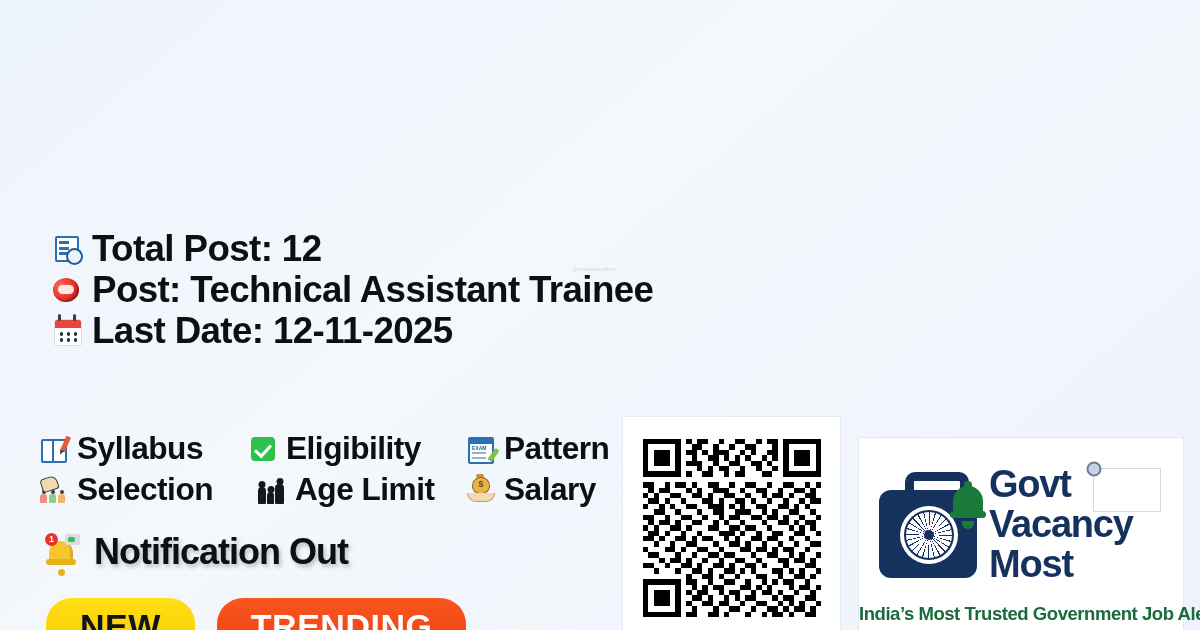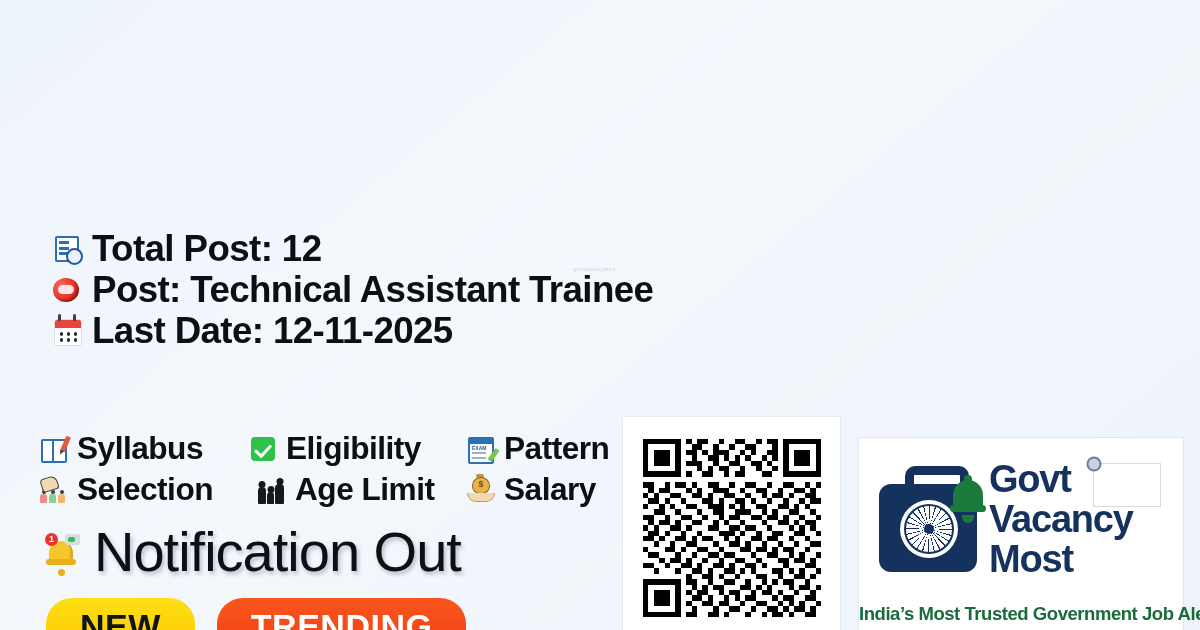--- a/index.html
+++ b/index.html
@@ -111,21 +111,21 @@
   .notif{position:absolute;left:44px;top:528px;display:flex;align-items:center;gap:14px;}
   .bell{width:36px;height:38px;position:relative;flex:0 0 36px;}
   .bell-body{position:absolute;left:5px;top:8px;width:24px;height:21px;background:#f7c62c;border-radius:12px 12px 3px 3px;box-shadow:inset -3px -2px 0 rgba(0,0,0,.12);}
   .bell-body::after{content:"";position:absolute;left:-3px;bottom:-3px;width:30px;height:6px;border-radius:3px;background:#e8b118;}
   .bell-clap{position:absolute;left:14px;bottom:-5px;width:7px;height:7px;border-radius:50%;background:#e8b118;}
   .bell-badge{position:absolute;left:1px;top:0;width:13px;height:13px;border-radius:50%;background:#e8322a;color:#fff;font:700 9px "Liberation Sans",sans-serif;line-height:13px;text-align:center;}
   .bell-chip{position:absolute;right:0;top:1px;width:15px;height:11px;border-radius:2px;background:#d9dde3;}
   .bell-chip::after{content:"";position:absolute;left:3px;top:3px;width:7px;height:5px;border-radius:2px;background:#2ec24b;}
   .notif-text{
     font-family:"Liberation Sans","DejaVu Sans",sans-serif;
-    font-weight:400;font-size:56px;line-height:48px;letter-spacing:-1px;
+    font-weight:700;font-size:36px;line-height:48px;letter-spacing:-1px;
     color:#0c0f14;white-space:nowrap;text-shadow:2px 3px 4px rgba(30,40,60,.28);
   }
 
   
   .pills{position:absolute;left:46px;top:598px;display:flex;gap:22px;}
   .pill{
     border-radius:26px;padding:9px 34px;
     font-family:"Liberation Sans","DejaVu Sans",sans-serif;
     font-weight:700;font-size:34px;line-height:38px;letter-spacing:.5px;
     white-space:nowrap;
@@ -142,21 +142,21 @@
     position:absolute;left:20px;top:22px;width:178px;height:178px;
     background:#fff;
   }
   .qr svg{display:block;width:100%;height:100%;}
 
   
   .logo-card{
     position:absolute;left:858px;top:437px;width:324px;height:193px;
     background:#fff;border:1px solid #e3e8ef;
   }
-  .logo-main{position:absolute;left:14px;top:16px;right:20px;height:130px;display:flex;align-items:center;gap:6px;}
+  .logo-main{position:absolute;left:14px;top:16px;right:20px;height:130px;display:flex;align-items:flex-end;gap:6px;}
   .brief-wrap{position:relative;width:110px;height:118px;flex:0 0 110px;}
   .brief{position:absolute;left:6px;top:24px;width:98px;height:88px;border-radius:12px;background:#15315e;}
   .brief-handle{position:absolute;left:32px;top:6px;width:46px;height:26px;border:9px solid #15315e;border-bottom:0;border-radius:10px 10px 0 0;}
   .chakra{position:absolute;left:27px;top:40px;width:58px;height:58px;border-radius:50%;background:#fff;}
   .chakra-in{position:absolute;inset:4px;border-radius:50%;background:
      conic-gradient(from 0deg,#15315e 0 3deg,#fff 3deg 15deg,#15315e 15deg 18deg,#fff 18deg 30deg,
      #15315e 30deg 33deg,#fff 33deg 45deg,#15315e 45deg 48deg,#fff 48deg 60deg,
      #15315e 60deg 63deg,#fff 63deg 75deg,#15315e 75deg 78deg,#fff 78deg 90deg,
      #15315e 90deg 93deg,#fff 93deg 105deg,#15315e 105deg 108deg,#fff 108deg 120deg,
      #15315e 120deg 123deg,#fff 123deg 135deg,#15315e 135deg 138deg,#fff 138deg 150deg,

